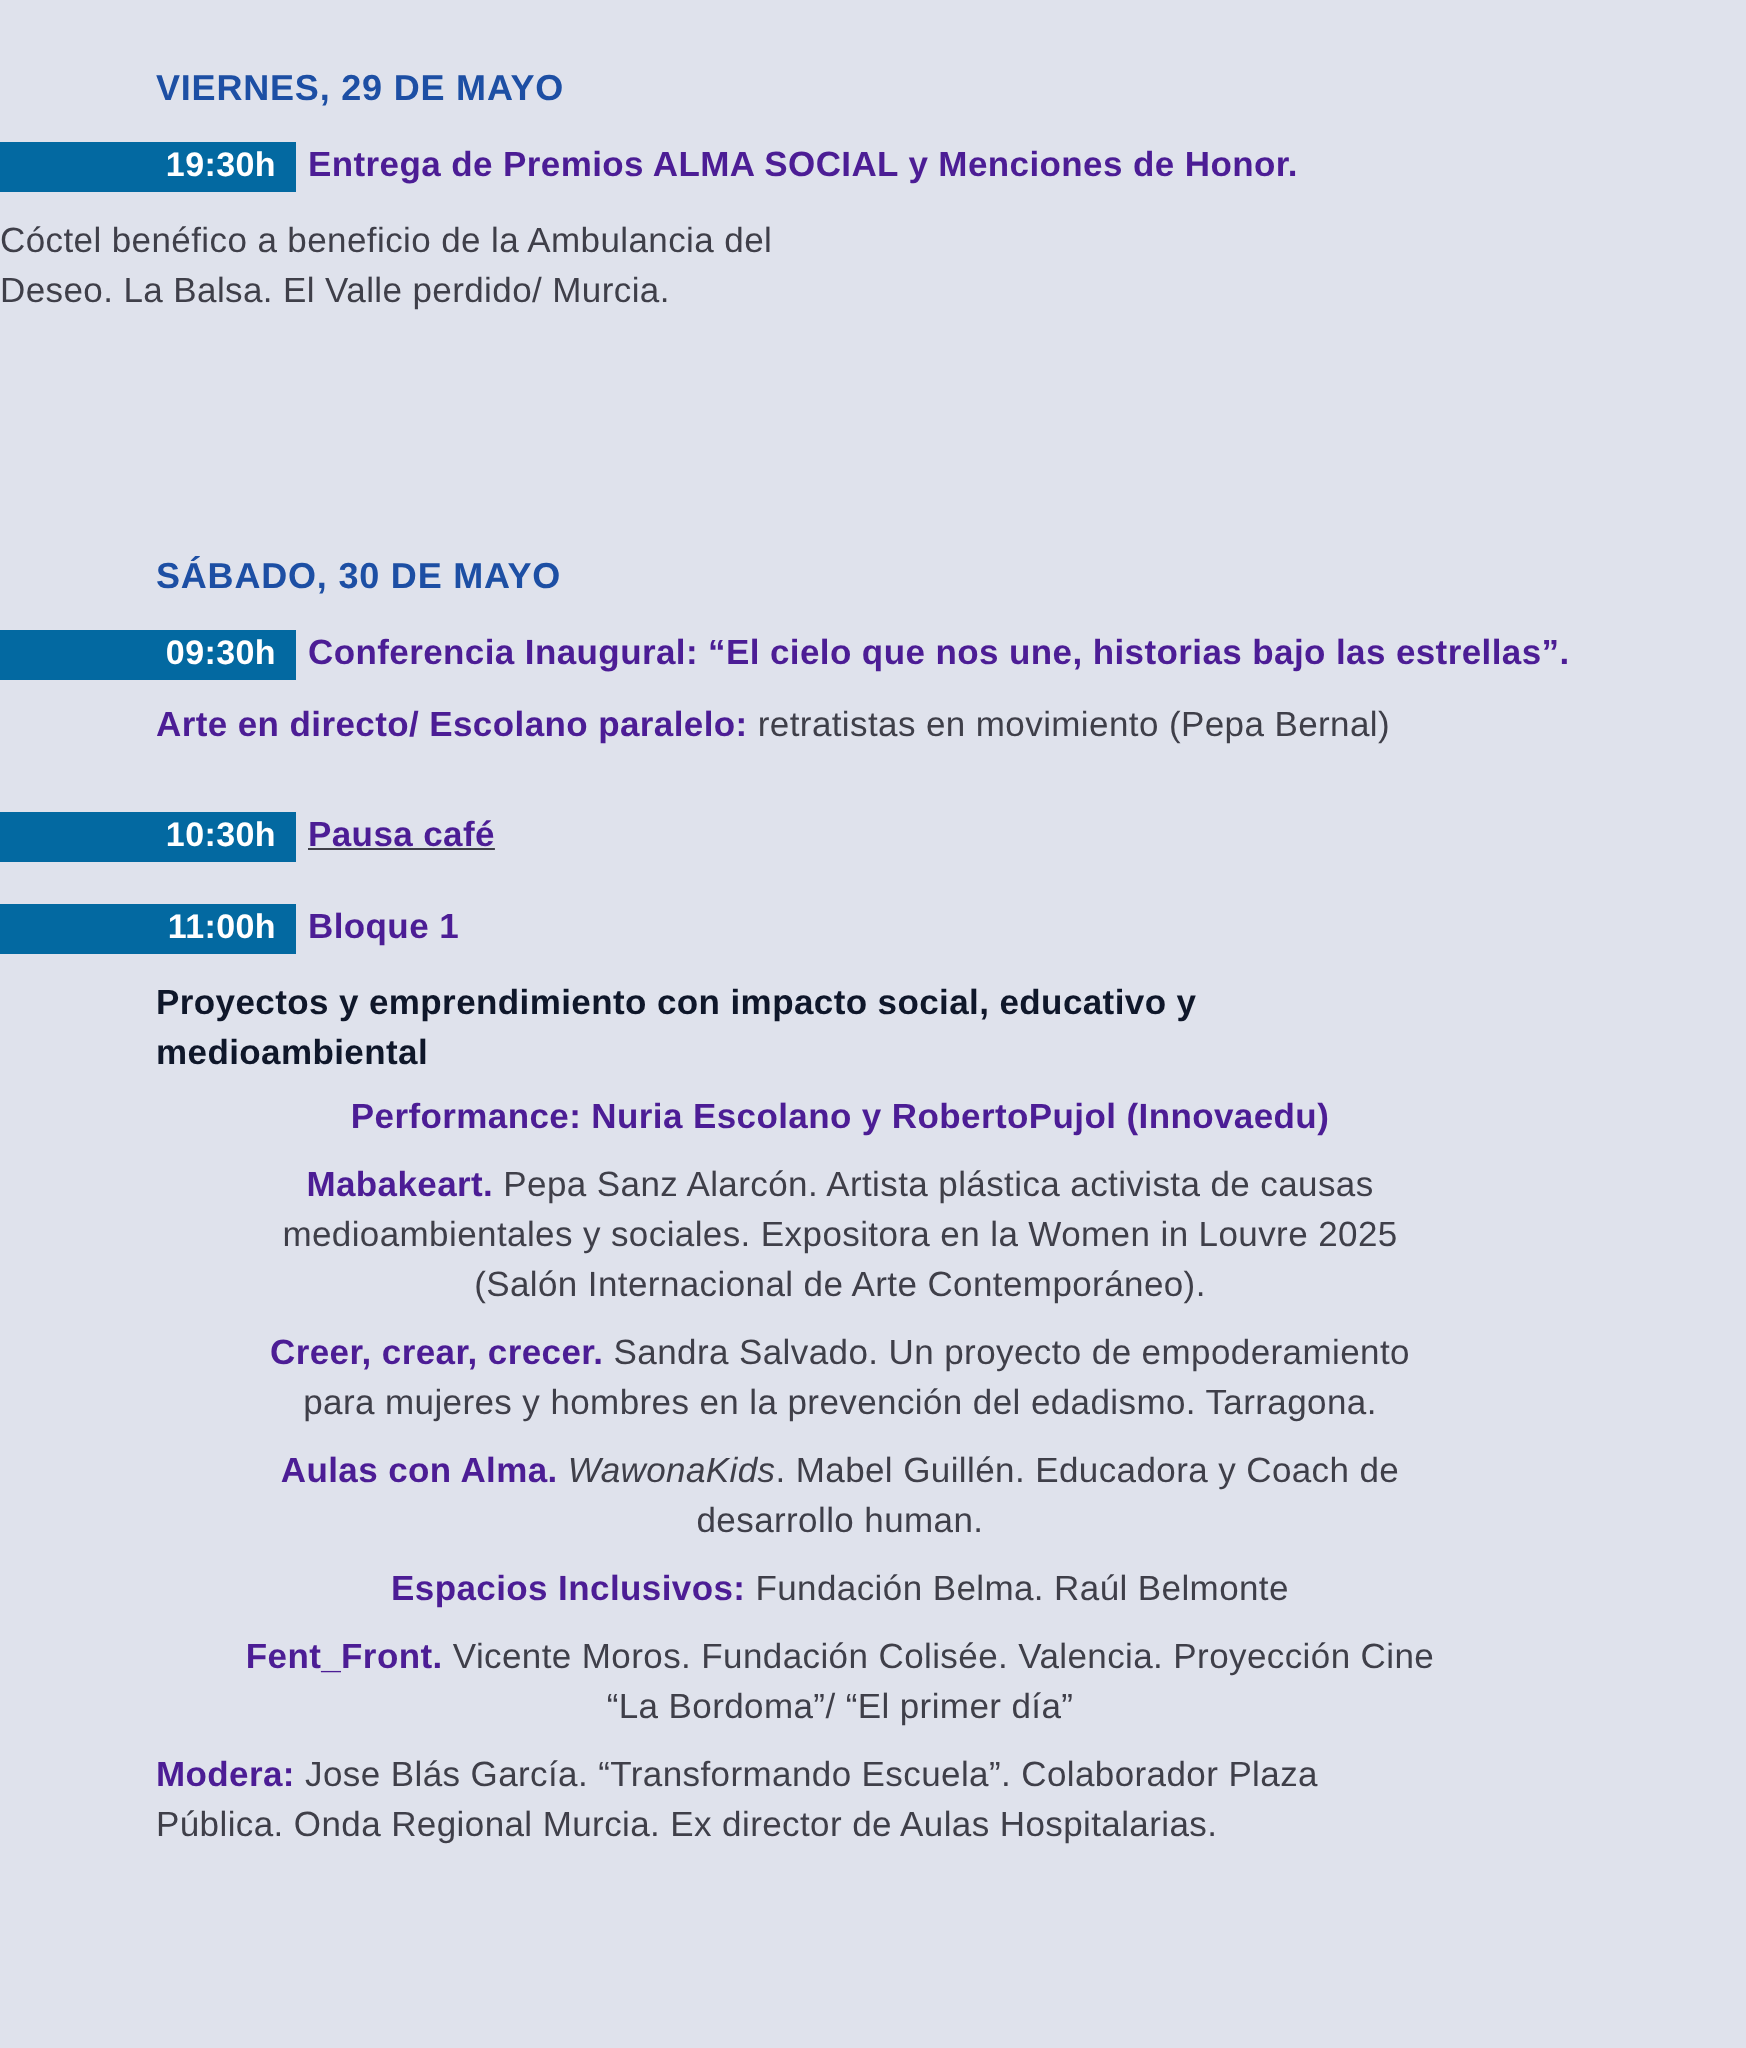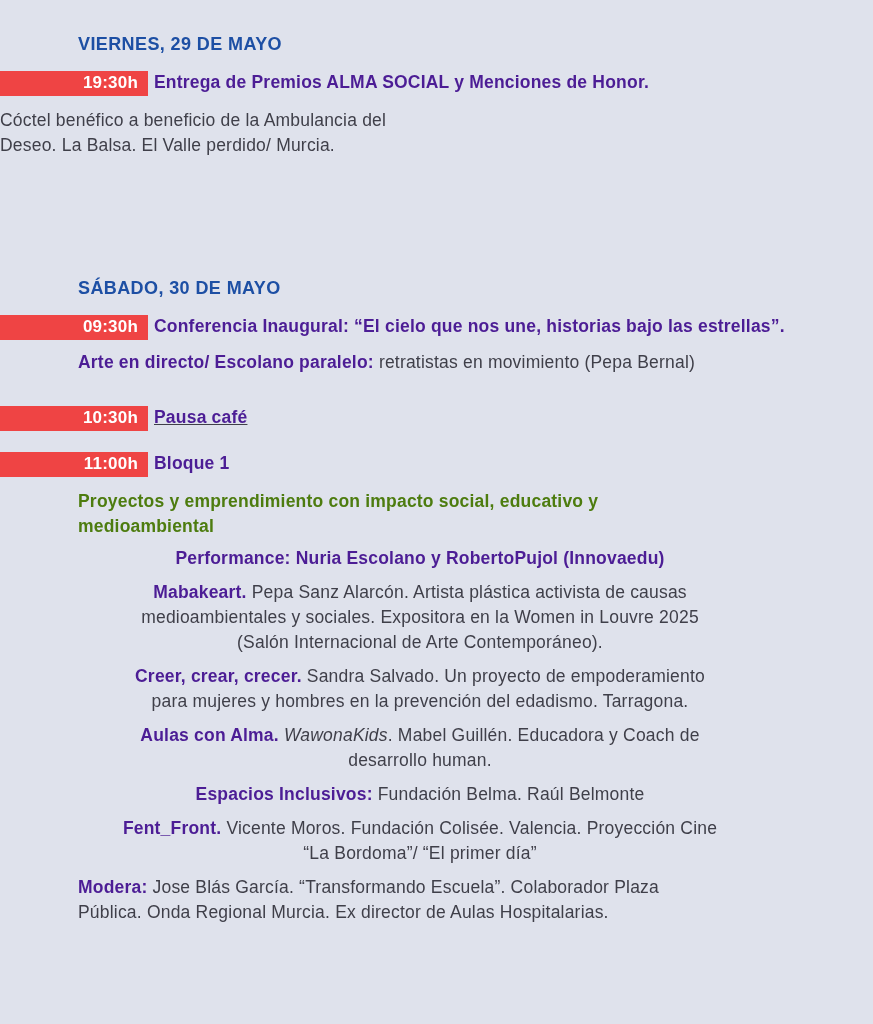--- a/index.html
+++ b/index.html
@@ -25,21 +25,21 @@
     color: #1d4fa4;
     letter-spacing: 0.4px;
     margin-bottom: 13px;
   }
   b, .bold { font-weight: bold; color: #4c1d95; }
   .time-badge {
     display: inline-block;
     width: 148px;
     margin-left: -78px;
     margin-right: 6px;
-    background: #ef4444;
+    background: #0369a1;
     color: #ffffff;
     font-weight: bold;
     text-align: right;
     padding: 0 10px 1px 0;
     line-height: 24px;
     font-size: 17px;
   }
   .event-row { margin-bottom: 12px; }
   .event-flex {
     display: flex;
@@ -47,21 +47,21 @@
     margin-bottom: 12px;
   }
   .event-flex .time-badge { flex: 0 0 148px; margin-left: 0; align-self: flex-start; }
   .event-flex .event-text { max-width: 400px; }
   .section-saturday { margin-top: 118px; }
   .conference-title { max-width: 742px; }
   .speaker-line { max-width: 680px; }
   .arte-line { margin-top: 10px; max-width: 740px; }
   .coffee-row { margin-top: 30px; text-decoration: underline; }
   .block-row { margin-top: 20px; }
-  .block-subtitle { margin-top: 3px; max-width: 560px; font-weight: bold; color: #4d7c0f; }
+  .block-subtitle { margin-top: 3px; max-width: 560px; font-weight: bold; color: #0f172a; }
   .block-items { margin-top: 7px; margin-left: 42px; text-align: center; }
   .block-item { margin-bottom: 9px; max-width: 600px; }
   .italic { font-style: italic; }
   .moderator-line { margin-top: 2px; max-width: 620px; }
 </style>
 </head>
 <body>
 
 <div class="content">
 

